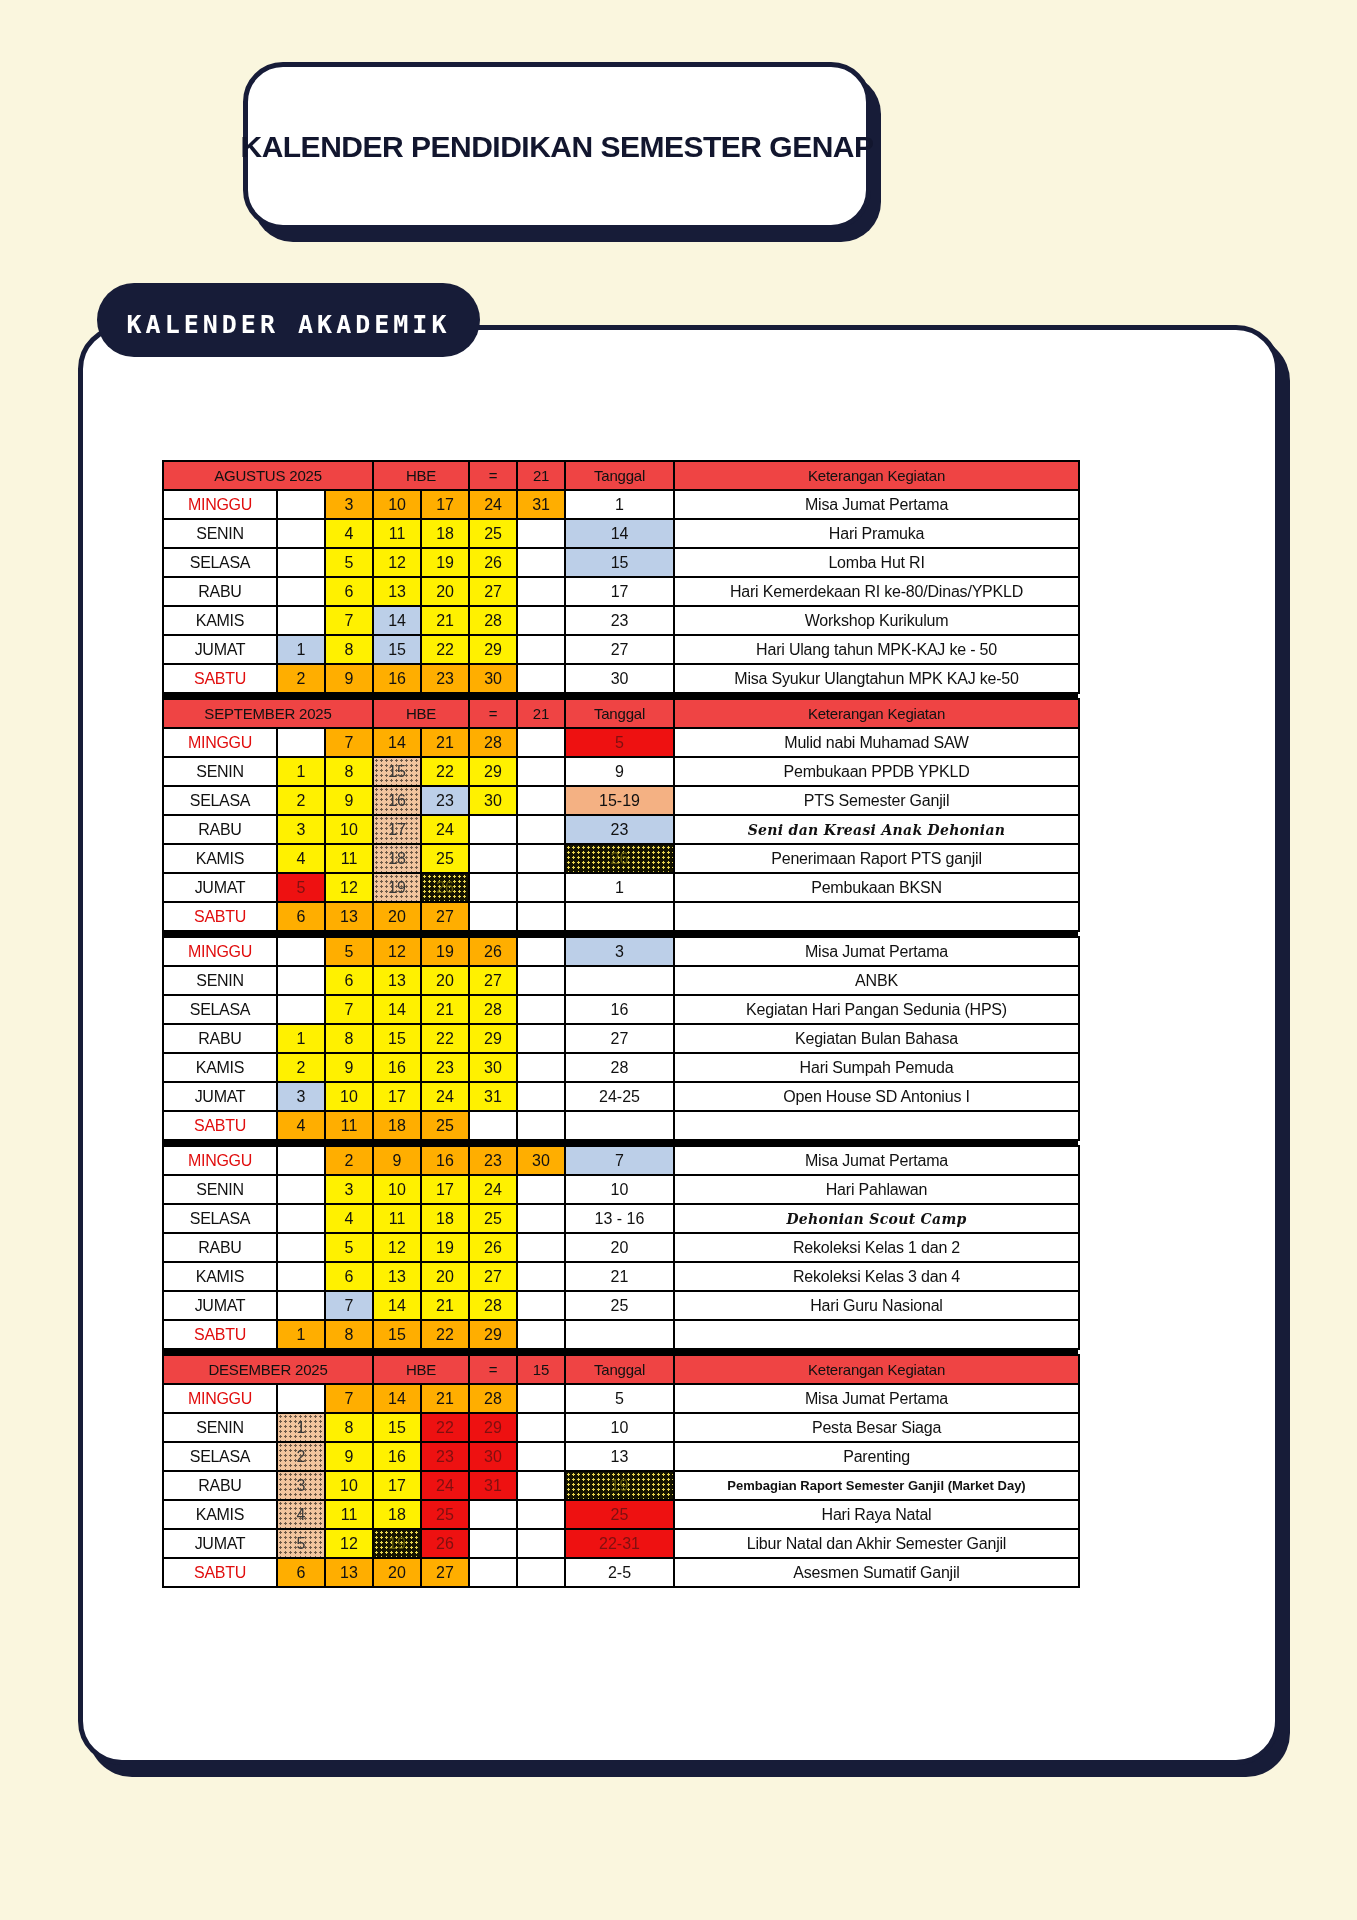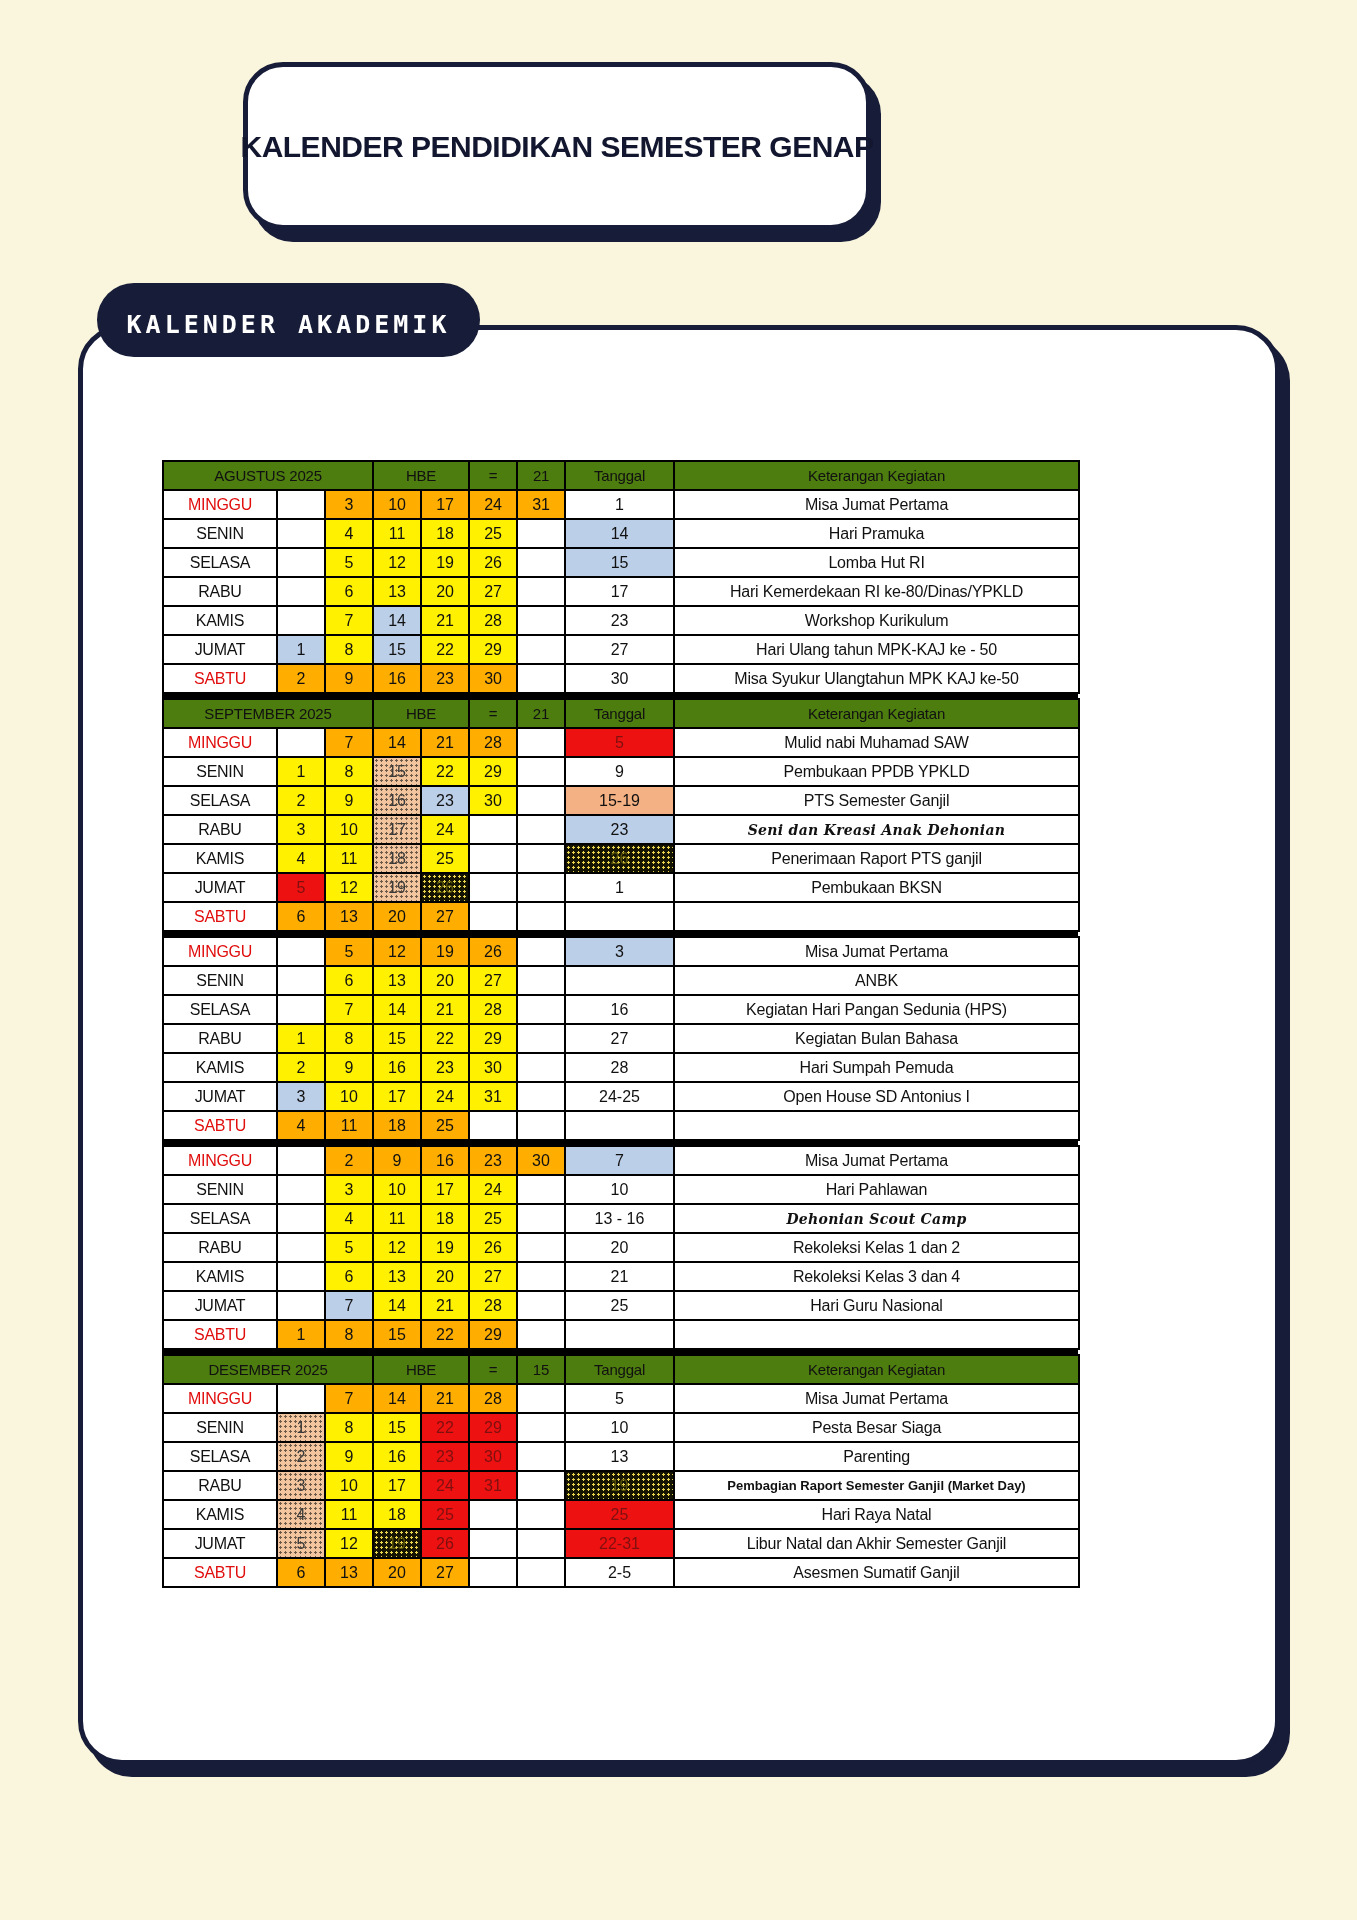--- a/index.html
+++ b/index.html
@@ -43,21 +43,21 @@
   }
   table.month{
     border-collapse:collapse;table-layout:fixed;width:916px;
     background:#FFFFFF;
   }
   table.month td{
     border:2px solid #000;height:27px;padding:0 2px;
     font-size:16px;color:#111;overflow:hidden;white-space:nowrap;
     text-align:center;vertical-align:middle;
   }
-  tr.hdr td{background:#4d7c0f;font-size:15px;letter-spacing:-0.2px;}
+  tr.hdr td{background:#ef4444;font-size:15px;letter-spacing:-0.2px;}
   td.day{text-align:left;padding-left:5px;font-size:15.5px;letter-spacing:-0.3px;margin-left:43px;}
   td.day.red{color:#E10E0E;}
   td.tgl{font-size:15.5px;}
   td.ket{text-align:left;padding-left:6px;font-size:15px;letter-spacing:-0.2px;}
   td.ket.ket-script{
     font-family:"DejaVu Serif","Liberation Serif",serif;
     font-style:italic;font-weight:bold;font-size:14px;letter-spacing:0.3px;
   }
   td.ket.ket-small{font-size:13px;font-weight:bold;letter-spacing:0;text-align:center;}
   .c-y{background:#FFF100;}

